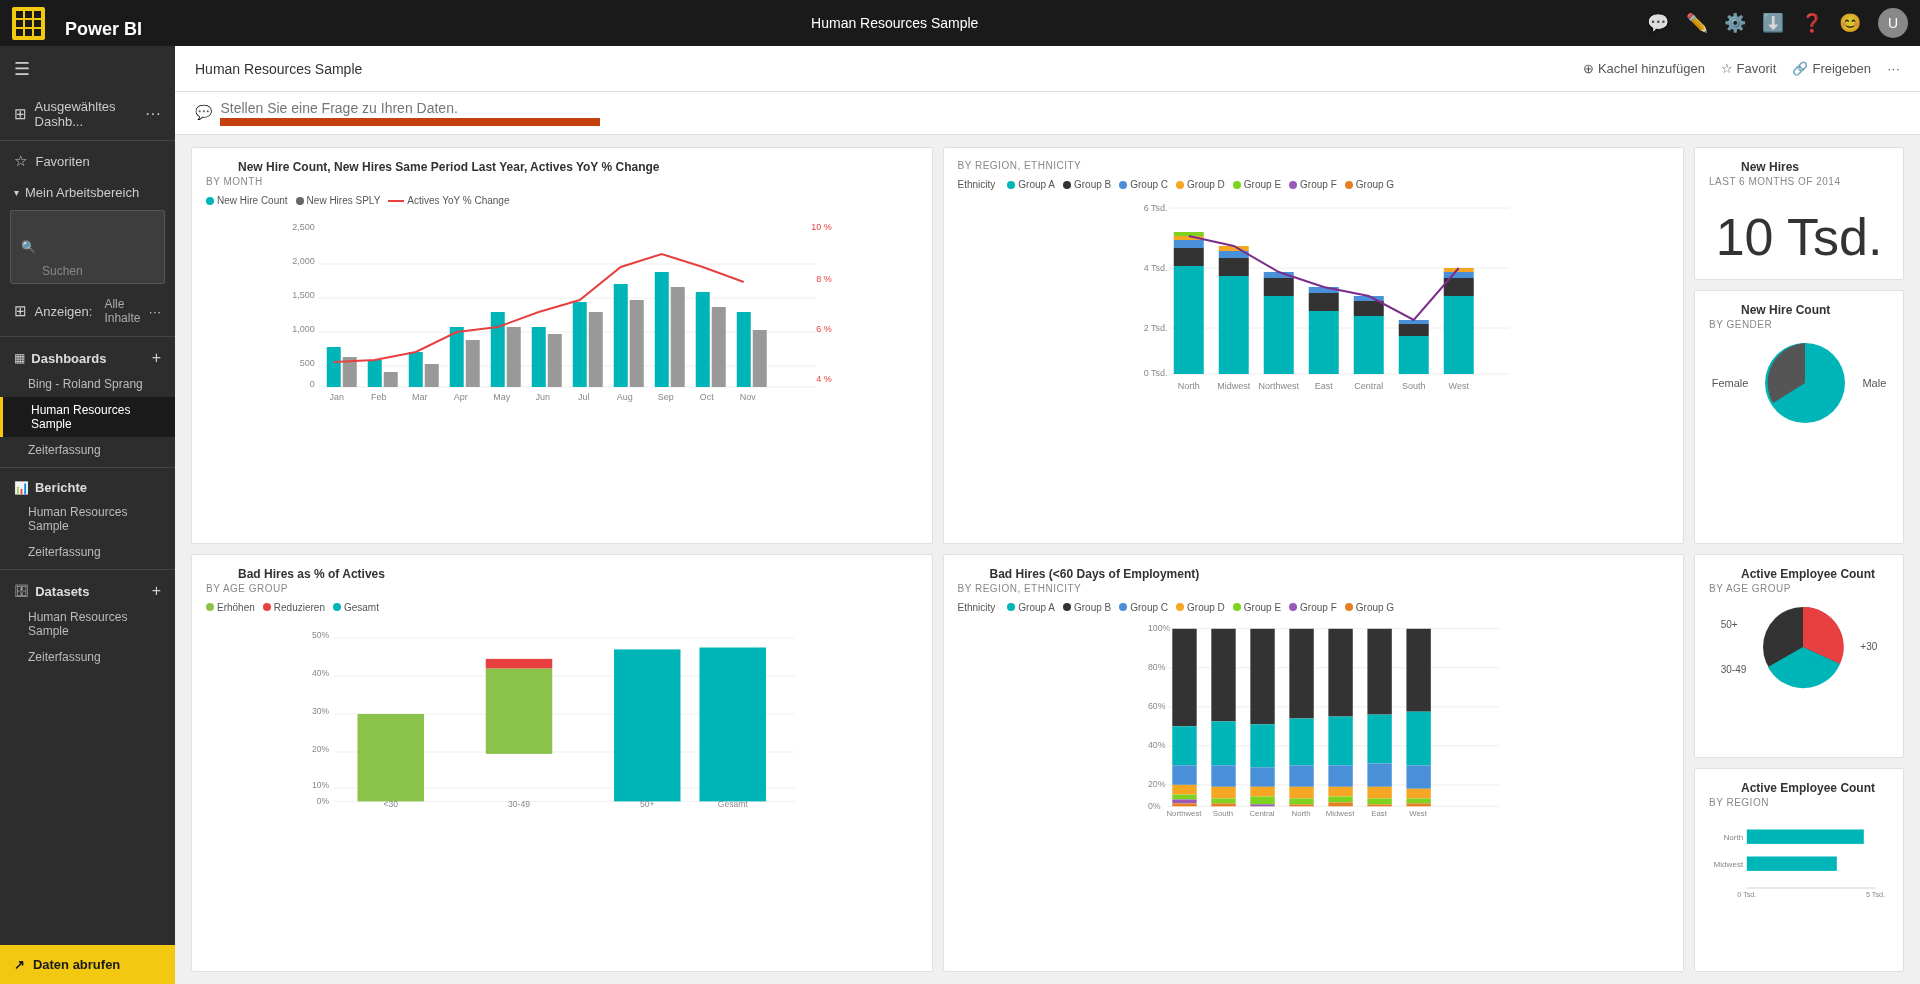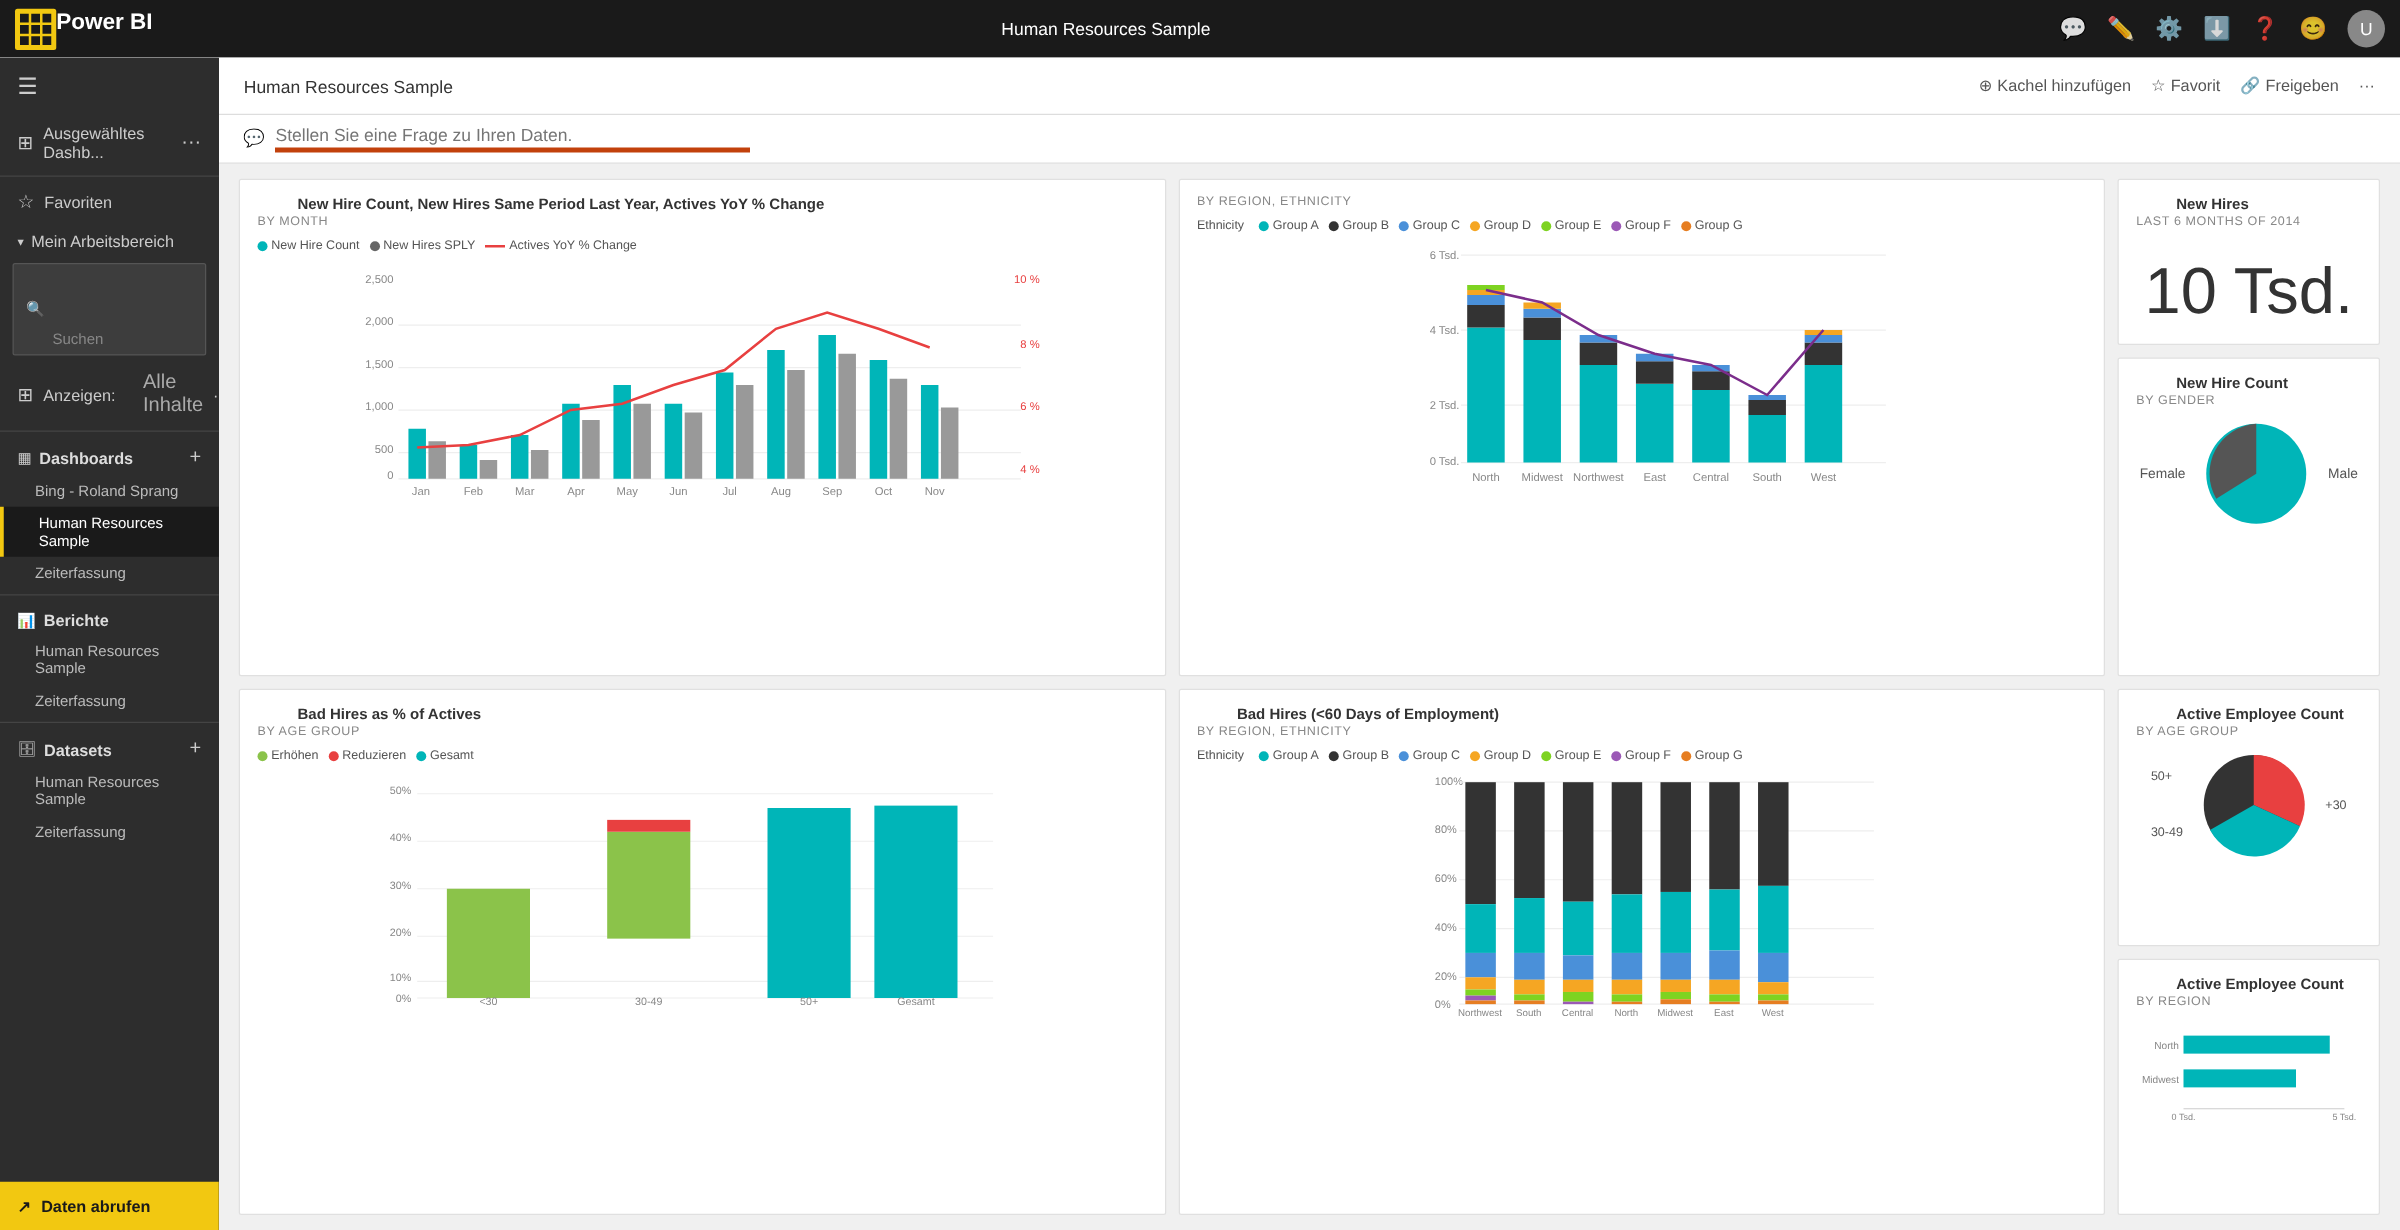--- a/index.html
+++ b/index.html
@@ -9,22 +9,22 @@
     .topbar {
       background: #1a1a1a;
       height: 46px;
       display: flex;
       align-items: center;
       padding: 0 12px;
       flex-shrink: 0;
     }
     .topbar-logo {
       display: flex;
-      align-items: flex-start;
-      gap: 0;
+      align-items: flex-end;
+      gap: 20px;
       color: white;
       font-size: 18px;
       font-weight: 600;
     }
     .waffle-icon {
       display: grid;
       grid-template-columns: repeat(3,7px);
       grid-template-rows: repeat(3,7px);
       gap: 2px;
       background: #f2c811;
@@ -184,21 +184,21 @@
       display: flex;
       align-items: center;
       gap: 8px;
       flex-shrink: 0;
     }
     .qa-icon { color: #555; font-size: 14px; }
     .qa-input {
       flex: 1;
       max-width: 380px;
       border: none;
-      border-bottom: 4px solid #c2410c;
+      border-bottom: 8px solid #c2410c;
       outline: none;
       font-size: 14px;
       color: #333;
       padding: 2px 0;
       background: transparent;
     }
 
     
     .dashboard-grid {
       flex: 1;
@@ -342,21 +342,21 @@
     </div>
 
     <div class="sidebar-search">
       <span>🔍</span>
       <span style="color:#888;margin-top:48px;">Suchen</span>
     </div>
 
     <div class="sidebar-item">
       <span class="sidebar-icon">⊞</span>
       <span>Anzeigen:</span>
-      <span style="color:#aaa;font-size:16px;margin-left:14px;">Alle Inhalte</span>
+      <span style="color:#aaa;font-size:12px;margin-left:4px;">Alle Inhalte</span>
       <span style="margin-left:auto;">···</span>
     </div>
 
     <hr class="sidebar-divider">
 
     <div class="sidebar-section-header">
       <span style="display:flex;align-items:center;gap:6px;">
         <span style="font-size:12px;">▦</span>
         <span style="font-weight:600;color:#ddd;">Dashboards</span>
       </span>

